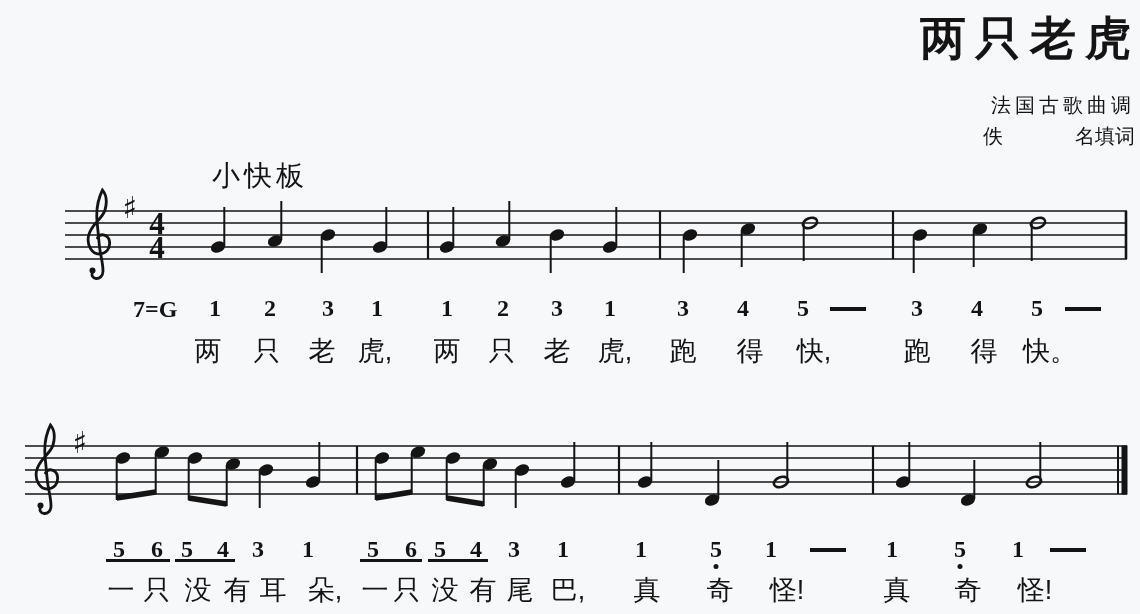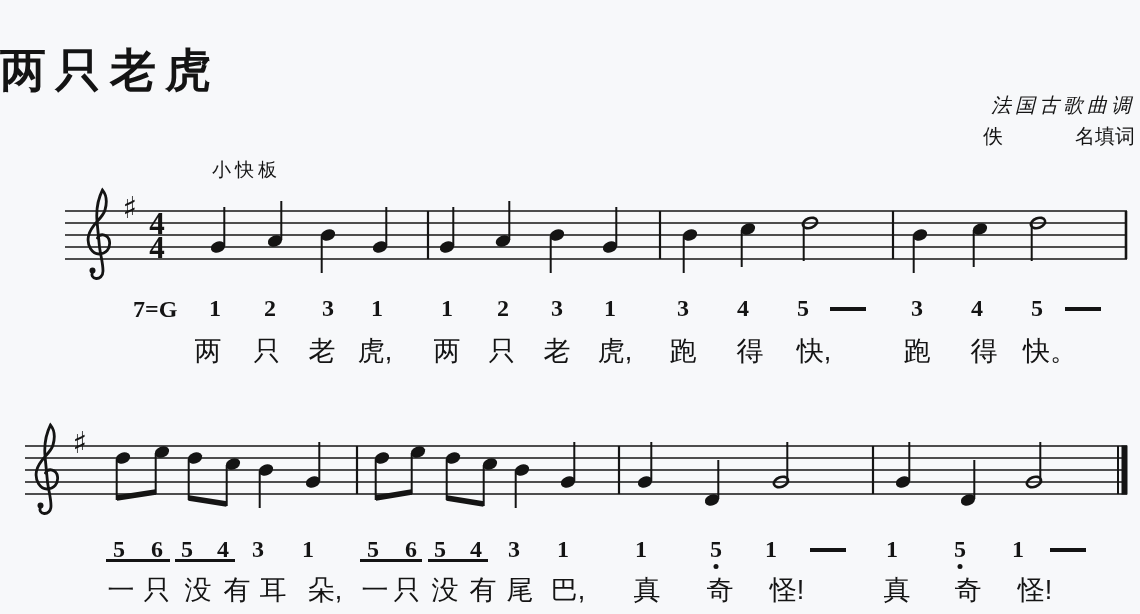--- a/index.html
+++ b/index.html
@@ -3,31 +3,31 @@
 <meta charset="utf-8">
 <style>
   html,body{margin:0;padding:0;background:#e9eaee;}
   .page{
     position:relative;width:1140px;height:614px;overflow:hidden;
     background:#f7f8fa;color:#141414;
     font-family:"Liberation Sans",sans-serif;
   }
   .abs{position:absolute;}
   .title{
-    top:8px;left:0;width:100%;text-align:left;
-    font-size:46px;font-weight:700;letter-spacing:9px;white-space:nowrap;margin-top:32px;
+    top:8px;left:0;width:100%;text-align:right;
+    font-size:46px;font-weight:700;letter-spacing:9px;white-space:nowrap;
   }
   .subtitle{
     top:105px;left:0;width:1000px;text-align:center;
     font-size:21px;letter-spacing:2px;white-space:nowrap;
   }
   .credits{top:95px;right:5px;text-align:right;font-size:20px;line-height:1;}
-  .credit-l1{letter-spacing:4px;white-space:nowrap;font-style:italic;}
+  .credit-l1{letter-spacing:4px;white-space:nowrap;}
   .credit-l2{display:flex;justify-content:space-between;width:152px;margin:11px 0 0 auto;}
-  .tempo{left:212px;top:157px;font-size:19px;letter-spacing:4px;white-space:nowrap;}
+  .tempo{left:212px;top:157px;font-size:28px;letter-spacing:4px;white-space:nowrap;}
   #score{left:0;top:0;}
   .jp-key{font-family:"Liberation Serif",serif;font-weight:700;font-size:24px;white-space:nowrap;}
   .jp-num{
     font-family:"Liberation Serif",serif;font-weight:700;font-size:24px;
     transform:translateX(-50%);line-height:1;white-space:nowrap;
   }
   .jp-dash{width:36px;height:3.5px;background:#141414;transform:translateX(-50%);}
   .jp-underline{height:3px;background:#141414;}
   .jp-dot{width:5px;height:5px;border-radius:50%;background:#141414;transform:translateX(-50%);}
   .lyric{

